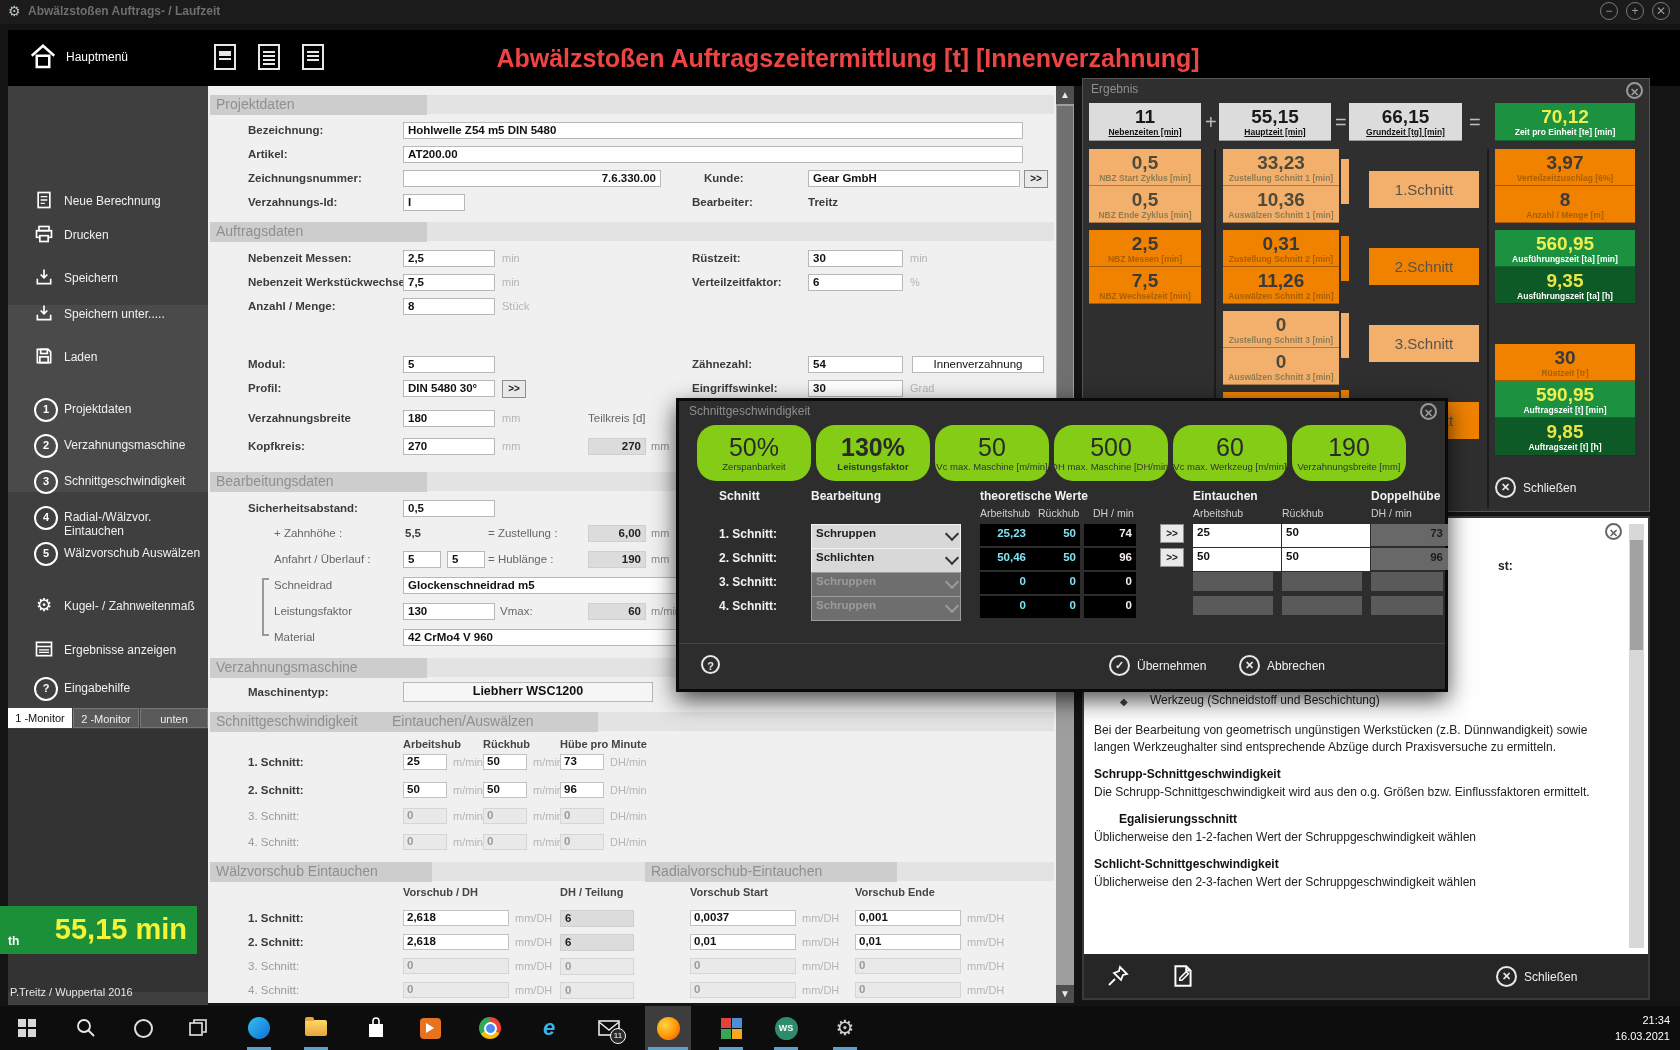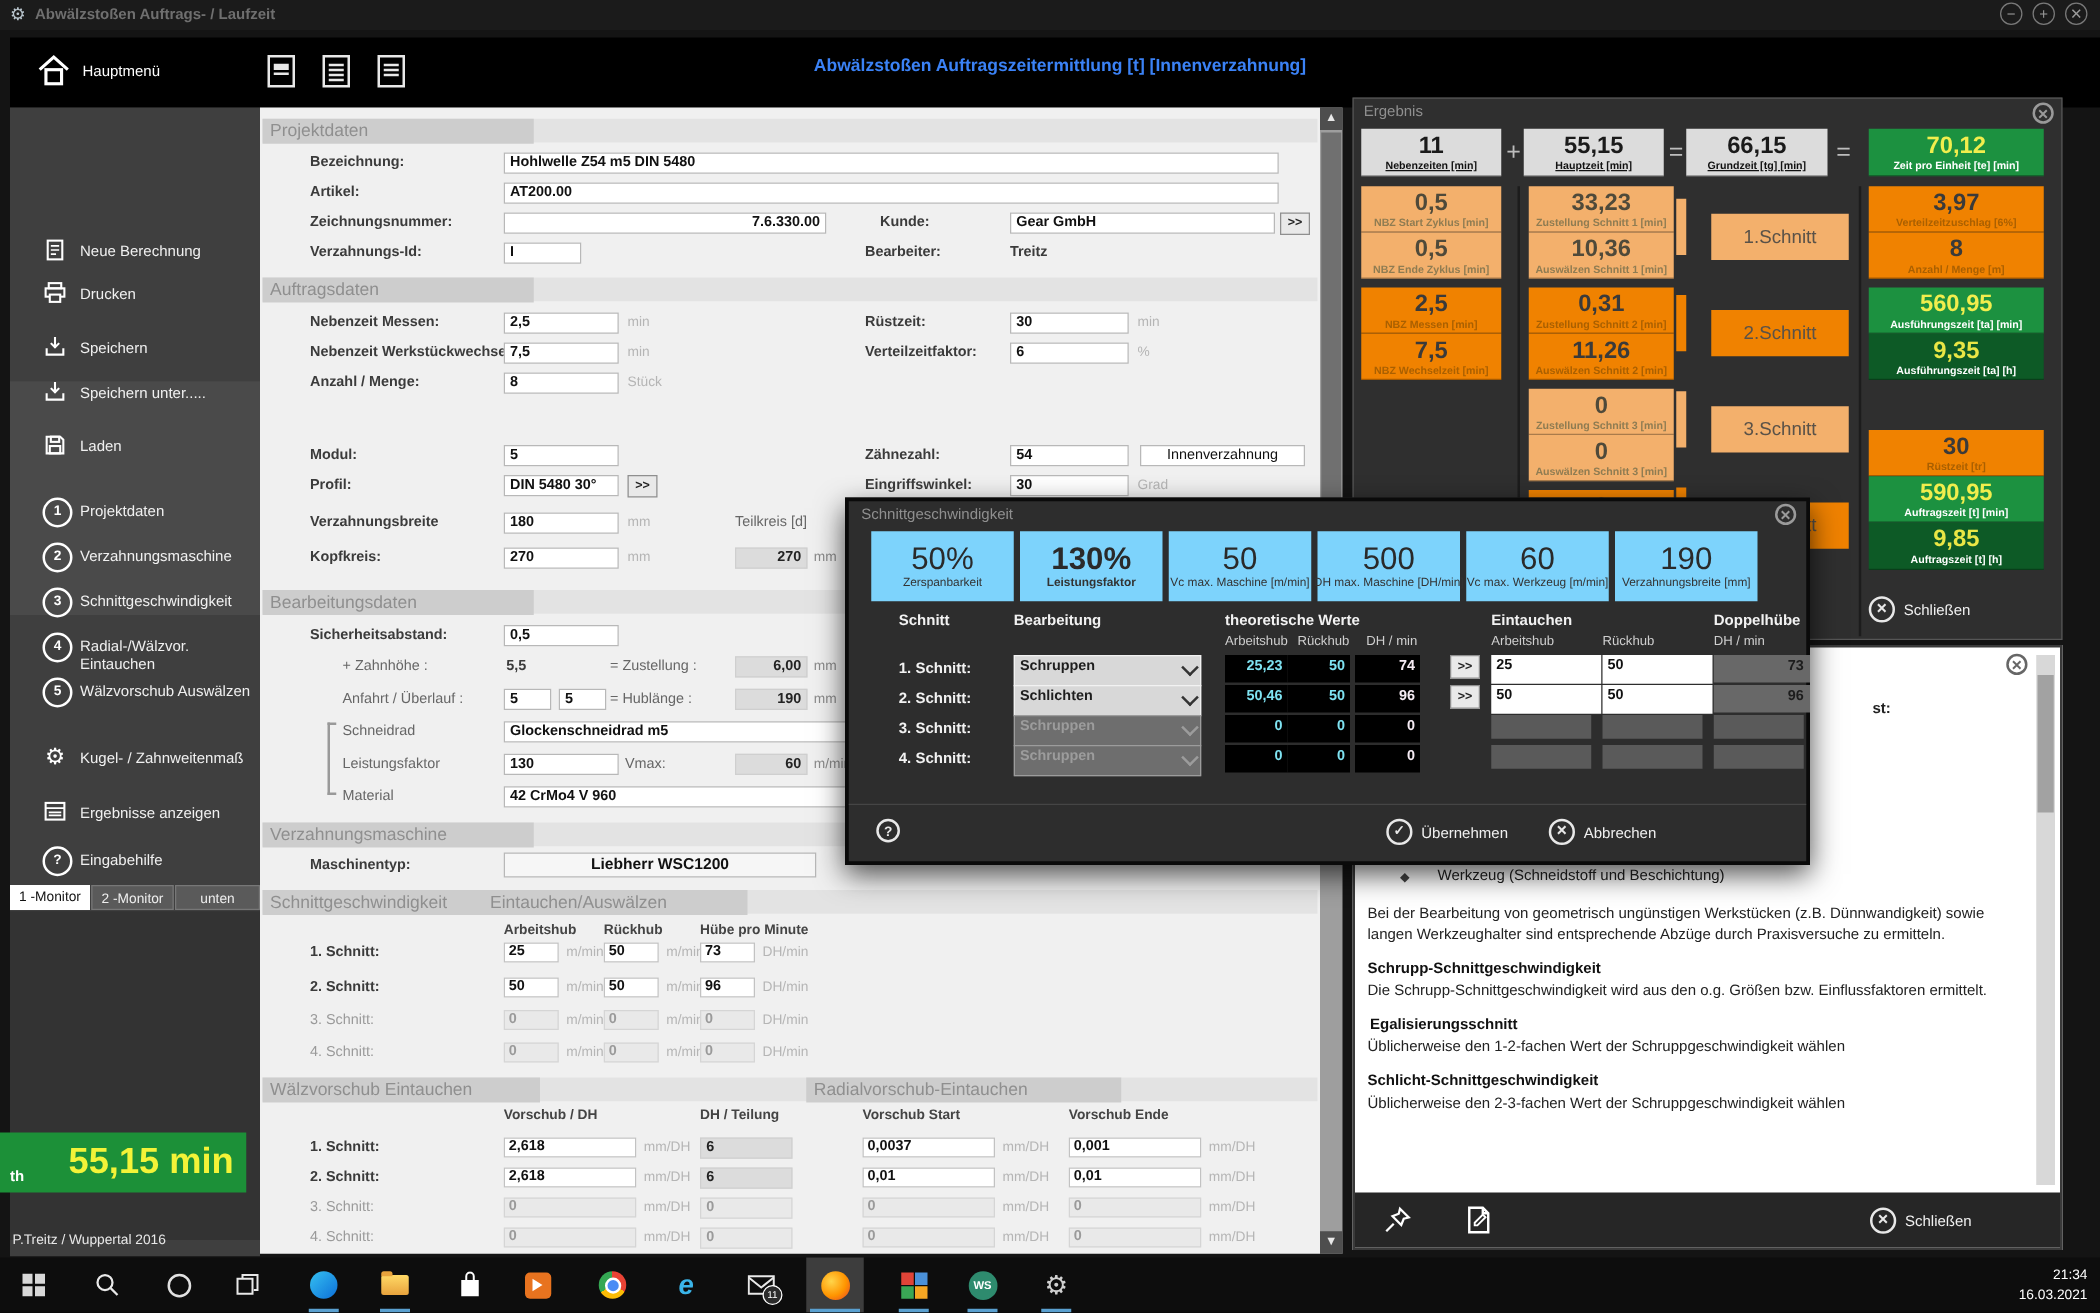--- a/index.html
+++ b/index.html
@@ -6,21 +6,21 @@
     font-family:"Liberation Sans",sans-serif;}
   .a{position:absolute;box-sizing:border-box;}
   .stage{position:relative;width:1680px;height:1050px;background:#141414;}
   
   .titlebar{left:0;top:0;width:1680px;height:24px;background:#1b1b1b;}
   .tb-title{left:28px;top:4px;font-size:12px;font-weight:bold;color:#6f6f6f;}
   .winbtn{width:18px;height:18px;border:1px solid #7a7a7a;border-radius:50%;color:#9a9a9a;
     font-size:12px;line-height:16px;text-align:center;top:2px;}
   
   .apphdr{left:8px;top:30px;width:1672px;height:56px;background:#000;}
-  .apptitle{font-size:14px;font-weight:bold;color:#3b82f6;}
+  .apptitle{font-size:25px;font-weight:bold;color:#ef4444;}
   .docicon{width:22px;height:26px;border:2px solid #e8e8e8;background:#000;padding:3px 2px;}
   .docicon i{display:block;height:2px;background:#e8e8e8;margin:2px 1px;}
   
   .side{left:8px;top:86px;width:200px;height:919px;background:#3f3f3f;}
   .sideitem{left:0;width:200px;height:30px;color:#f0f0f0;font-size:12px;cursor:default;}
   .sideitem .t{position:absolute;left:56px;top:8px;}
   .sideitem .ic{position:absolute;left:26px;top:4px;width:20px;height:20px;}
   .numc{width:19px;height:19px;border:2px solid #fff;border-radius:50%;color:#fff;
     font-size:11px;font-weight:bold;text-align:center;line-height:19px;}
   .montab{height:20px;font-size:11px;text-align:center;line-height:20px;top:622px;}
@@ -71,22 +71,22 @@
   
   .help{left:1082px;top:516px;width:568px;height:484px;background:#fff;border:2px solid #3a3a3a;}
   .htext{font-size:12px;color:#222;line-height:17px;}
   .hbold{font-size:12px;font-weight:bold;color:#111;}
   .helpbot{left:0px;top:436px;width:564px;height:44px;background:#262626;}
   .hsb{position:absolute;right:4px;top:6px;width:15px;height:424px;background:#d8d8d8;}
   .hsb .thumb{position:absolute;left:1px;width:13px;background:#a2a2a2;}
   
   .modal{left:676px;top:398px;width:772px;height:294px;background:#2d2d2d;border:3px solid #0a0a0a;
     box-shadow:0 8px 22px rgba(0,0,0,.7);z-index:10;}
-  .mstat{position:absolute;top:24px;width:114px;height:56px;background:#7dd3fc;display:flex;
-    flex-direction:column;align-items:center;justify-content:center;}
+  .mstat{position:absolute;top:24px;width:114px;height:56px;background:#84cc16;display:flex;
+    flex-direction:column;align-items:center;justify-content:center;border-radius:19px;}
   .mstat .v{font-size:25px;color:#2a2a2a;line-height:27px;}
   .mstat .t{font-size:9.5px;color:#333;white-space:nowrap;}
   .mh{font-size:12px;font-weight:bold;color:#f2f2f2;}
   .mh2{font-size:10.5px;color:#cfcfcf;}
   .msel{position:absolute;height:19px;width:140px;background:#d8d8d8;border:1px solid #f2f2f2;
     font-size:11.5px;font-weight:bold;color:#1e1e1e;padding:2px 4px;cursor:pointer;}
   .msel .ch{position:absolute;right:3px;top:4px;width:8px;height:8px;border-right:2px solid #333;
     border-bottom:2px solid #333;transform:rotate(45deg);}
   .mseldis{background:#6e6e6e;color:#9c9c9c;border:1px solid #9c9c9c;}
   .mseldis .ch{border-color:#9c9c9c;}
@@ -540,21 +540,21 @@
     <div class="hsb">
         <div class="thumb" style="top:16px;height:110px;"></div>
       </div>
     <span class="a htext" style="left:414px;top:40px;font-weight:bold;">st:</span>
     <span class="a" style="left:36px;top:178px;font-size:10px;color:#444;">◆</span>
     <span class="a htext" style="left:66px;top:174px;">Werkzeug (Schneidstoff und Beschichtung)</span>
     <span class="a htext" style="left:10px;top:204px;">Bei der Bearbeitung von geometrisch ungünstigen Werkstücken (z.B. Dünnwandigkeit) sowie</span>
     <span class="a htext" style="left:10px;top:221px;">langen Werkzeughalter sind entsprechende Abzüge durch Praxisversuche zu ermitteln.</span>
     <span class="a hbold" style="left:10px;top:249px;">Schrupp-Schnittgeschwindigkeit</span>
     <span class="a htext" style="left:10px;top:266px;">Die Schrupp-Schnittgeschwindigkeit wird aus den o.g. Größen bzw. Einflussfaktoren ermittelt.</span>
-    <span class="a hbold" style="left:12px;top:294px;">Egalisierungsschnitt</span>
+    <span class="a hbold" style="left:0;top:294px;padding-left:35px;">Egalisierungsschnitt</span>
     <span class="a htext" style="left:10px;top:311px;">Üblicherweise den 1-2-fachen Wert der Schruppgeschwindigkeit wählen</span>
     <span class="a hbold" style="left:10px;top:339px;">Schlicht-Schnittgeschwindigkeit</span>
     <span class="a htext" style="left:10px;top:356px;">Üblicherweise den 2-3-fachen Wert der Schruppgeschwindigkeit wählen</span>
     <div class="a helpbot">
       <svg class="a" style="left:22px;top:10px;" width="24" height="24" viewBox="0 0 24 24">
         <path d="M14 3l7 7-4 1-2 5-7-7 5-2z" fill="none" stroke="#fff" stroke-width="1.8"></path>
         <path d="M9 15l-6 6" stroke="#fff" stroke-width="1.8"></path>
       </svg>
       <svg class="a" style="left:86px;top:9px;" width="26" height="26" viewBox="0 0 24 24">
         <path d="M5 3h10l4 4v14H5z" fill="none" stroke="#fff" stroke-width="1.8"></path>

